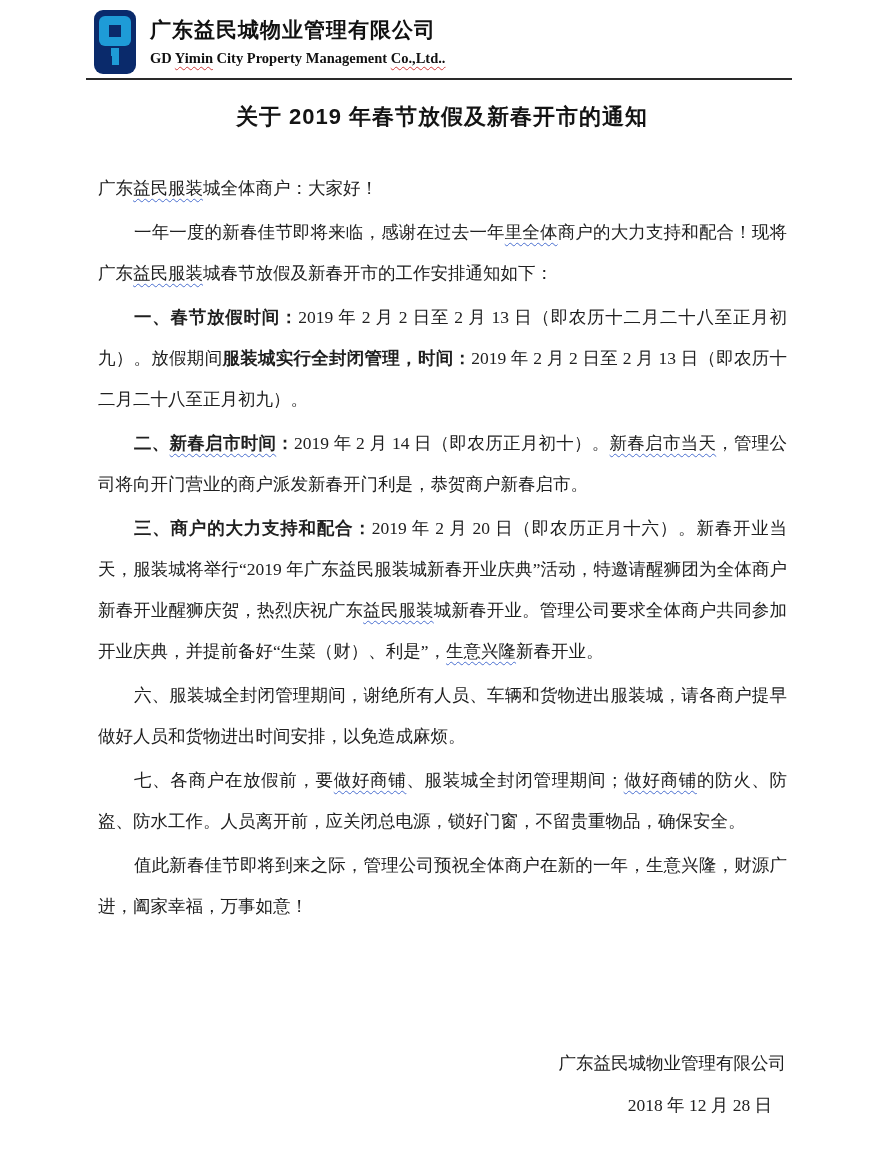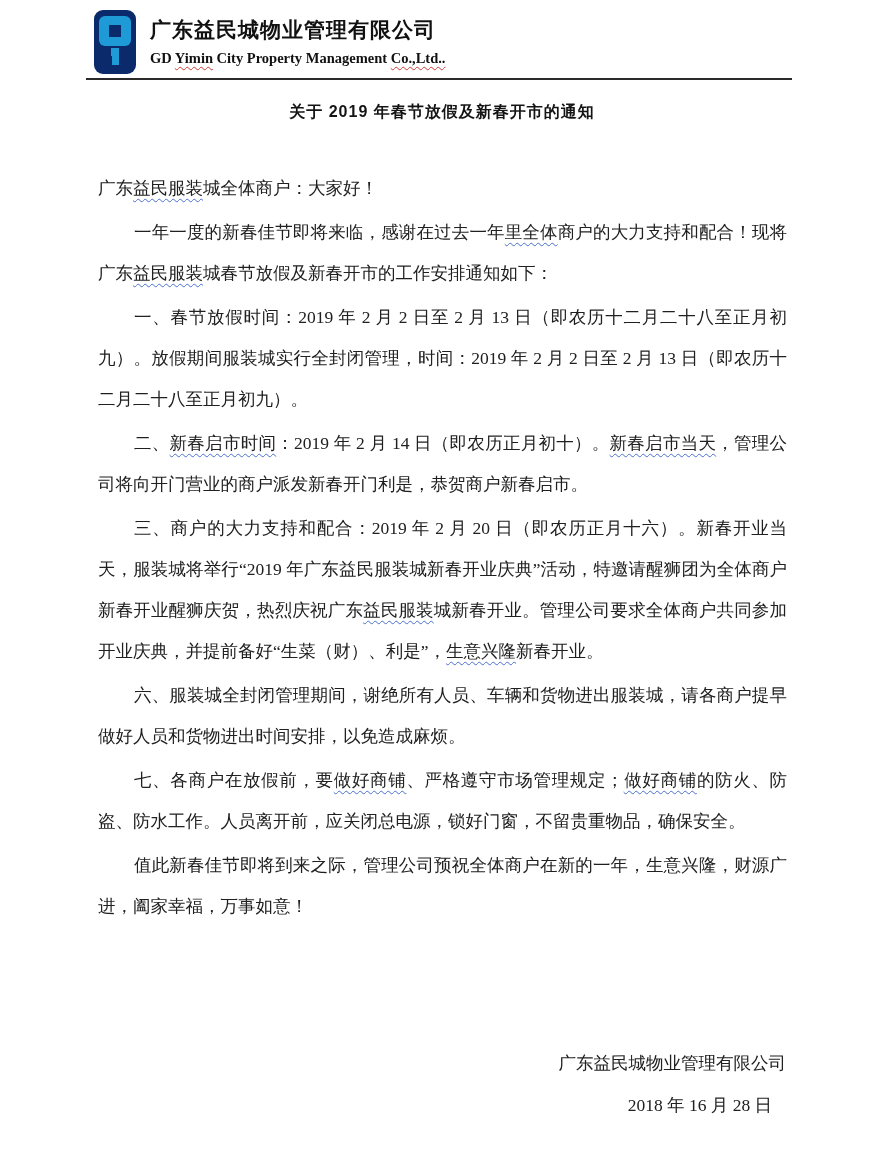--- a/index.html
+++ b/index.html
@@ -38,31 +38,31 @@
     margin-top:6px; font-size:14.5px; font-weight:bold;
     text-underline-offset:3px; color:#111;
   }
   .header-rule {
     position:absolute; top:78px; left:86px; right:80px; height:0;
     border-top:2px solid #2a2a2a;
   }
   
   .doc-title {
     position:absolute; top:102px; left:92px; right:80px;
-    text-align:center; font-size:16px; font-weight:600; color:#141414;
+    text-align:center; font-size:22px; font-weight:600; color:#141414;
     font-family:"Liberation Sans","DejaVu Sans",sans-serif; letter-spacing:1px;
   }
   
   .doc-body {
     position:absolute; top:165px; left:95px; right:82px;
     font-size:17.5px; line-height:41px; text-align:justify; color:#202020;
   }
   .para { margin:3px; }
   .para.indent { text-indent:36px; }
-  .bold { font-weight:normal; }
+  .bold { font-weight:bold; }
   .wavy-blue {
     text-decoration:underline; text-decoration-style:wavy;
     text-decoration-color:#4a6fd0; text-decoration-thickness:1px;
     text-underline-offset:4px;
   }
   .wavy-red {
     text-decoration:underline; text-decoration-style:wavy;
     text-decoration-color:#d03a3a; text-decoration-thickness:1px;
     text-underline-offset:3px;
   }
@@ -92,20 +92,20 @@
 
 <div class="doc-title">关于 2019 年春节放假及新春开市的通知</div>
 
 <div class="doc-body">
     <p class="para"><span>广东</span><span class="wavy-blue">益民服装</span><span>城全体商户：大家好！</span></p>
     <p class="para indent"><span>一年一度的新春佳节即将来临，感谢在过去一年</span><span class="wavy-blue">里全体</span><span>商户的大力支持和配合！现将广东</span><span class="wavy-blue">益民服装</span><span>城春节放假及新春开市的工作安排通知如下：</span></p>
     <p class="para indent"><span class="bold">一、春节放假时间：</span><span>2019 年 2 月 2 日至 2 月 13 日（即农历十二月二十八至正月初九）。放假期间</span><span class="bold">服装城实行全封闭管理，时间：</span><span>2019 年 2 月 2 日至 2 月 13 日（即农历十二月二十八至正月初九）。</span></p>
     <p class="para indent"><span class="bold">二、</span><span class="bold wavy-blue">新春启市时间</span><span class="bold">：</span><span>2019 年 2 月 14 日（即农历正月初十）。</span><span class="wavy-blue">新春启市当天</span><span>，管理公司将向开门营业的商户派发新春开门利是，恭贺商户新春启市。</span></p>
     <p class="para indent"><span class="bold">三、商户的大力支持和配合：</span><span>2019 年 2 月 20 日（即农历正月十六）。新春开业当天，服装城将举行“2019 年广东益民服装城新春开业庆典”活动，特邀请醒狮团为全体商户新春开业醒狮庆贺，热烈庆祝广东</span><span class="wavy-blue">益民服装</span><span>城新春开业。管理公司要求全体商户共同参加开业庆典，并提前备好“生菜（财）、利是”，</span><span class="wavy-blue">生意兴隆</span><span>新春开业。</span></p>
     <p class="para indent"><span>六、服装城全封闭管理期间，谢绝所有人员、车辆和货物进出服装城，请各商户提早做好人员和货物进出时间安排，以免造成麻烦。</span></p>
-    <p class="para indent"><span>七、各商户在放假前，要</span><span class="wavy-blue">做好商铺</span><span>、严格遵守市场管理规定；</span><span class="wavy-blue">做好商铺</span><span>的防火、防盗、防水工作。人员离开前，应关闭总电源，锁好门窗，不留贵重物品，确保安全。</span></p>
+    <p class="para indent"><span>七、各商户在放假前，要</span><span class="wavy-blue">做好商铺</span><span>、服装城全封闭管理期间；</span><span class="wavy-blue">做好商铺</span><span>的防火、防盗、防水工作。人员离开前，应关闭总电源，锁好门窗，不留贵重物品，确保安全。</span></p>
     <p class="para indent"><span>值此新春佳节即将到来之际，管理公司预祝全体商户在新的一年，生意兴隆，财源广进，阖家幸福，万事如意！</span></p>
   </div>
 
 <div class="signature">
   <div class="sig-company">广东益民城物业管理有限公司</div>
-  <div class="sig-date">2018 年 16 月 28 日</div>
+  <div class="sig-date">2018 年 12 月 28 日</div>
 </div>
 
 </body></html>

